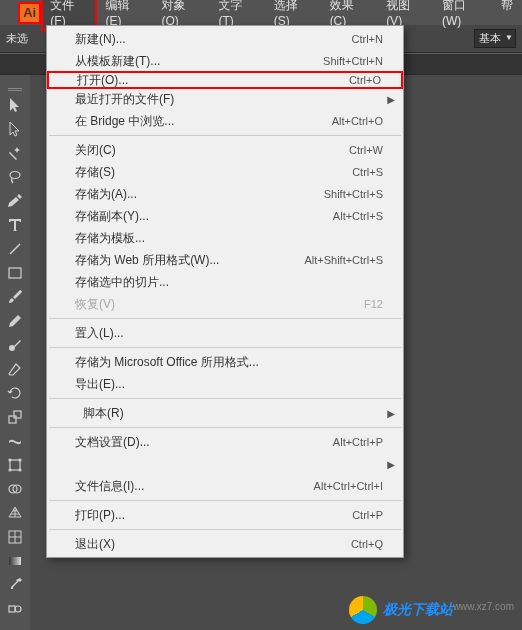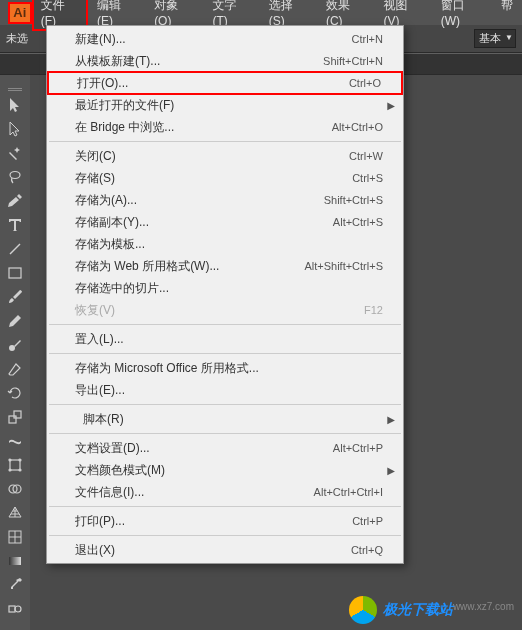--- a/index.html
+++ b/index.html
@@ -1,18 +1,18 @@
 <!DOCTYPE html>
 <html><head>
 <meta charset="utf-8">
 <style>
 * { margin: 0; padding: 0; box-sizing: border-box; font-family: "Microsoft YaHei", sans-serif; }
 body { width: 522px; height: 630px; background: #535353; overflow: hidden; position: relative; }
 
-.menubar { height: 25px; background: #535353; display: flex; align-items: center; padding-left: 8px; }
+.menubar { height: 25px; background: #535353; display: flex; align-items: center; padding-left: 18px; }
 .app-icon { width: 24px; height: 22px; background: #F37021; color: #5B2D0E; font-weight: bold; font-size: 13px; display: flex; align-items: center; justify-content: center; border: 2px solid #FF0000; }
 .menu-item { color: #E0E0E0; font-size: 12px; padding: 3px 9px; cursor: pointer; }
 .menu-item.active { background: #464646; border: 2px solid #FF0000; padding: 1px 7px; }
 
 .options-bar { height: 28px; background: #464646; display: flex; align-items: center; padding: 0 6px; color: #E0E0E0; font-size: 11px; border-bottom: 1px solid #2a2a2a; }
 .options-left { display: flex; gap: 6px; }
 .options-right { margin-left: auto; display: flex; align-items: flex-end; gap: 4px; }
 .dropdown-field { background: #333; border: 1px solid #222; padding: 1px 14px 1px 4px; position: relative; font-size: 11px; }
 .chev { position: absolute; right: 2px; top: 3px; font-size: 8px; }
 
@@ -20,21 +20,21 @@
 
 .workspace { position: absolute; top: 75px; left: 0; right: 0; bottom: 0; display: flex; }
 .toolbar { width: 30px; background: #535353; display: flex; flex-direction: column; padding-top: 8px; }
 .tool { width: 30px; height: 24px; display: flex; align-items: center; justify-content: center; color: #D0D0D0; cursor: pointer; }
 .tool svg { width: 16px; height: 16px; }
 .canvas { flex: 1; background: #4a4a4a; }
 
 .dropdown-menu { position: absolute; top: 25px; left: 46px; width: 358px; background: #F0F0F0; border: 1px solid #999; box-shadow: 3px 3px 8px rgba(0,0,0,0.4); z-index: 100; padding: 2px 0; }
 .menu-row { display: flex; align-items: center; height: 22px; padding: 0 20px 0 28px; font-size: 12px; color: #333; cursor: pointer; }
 .menu-row.disabled { color: #aaa; cursor: default; }
-.menu-row.highlighted { border: 2px solid #FF0000; margin: -1px 0; height: 24px; }
+.menu-row.highlighted { border: 2px solid #FF0000; margin: -1px 0; height: 18px; }
 .menu-label { flex: 1; }
 .menu-shortcut { color: #555; font-size: 11px; }
 .menu-row.disabled .menu-shortcut { color: #aaa; }
 .menu-sep { height: 1px; background: #ccc; margin: 3px 2px; }
 .submenu-arrow { position: absolute; right: 8px; font-size: 10px; color: #555; }
 
 .watermark { position: absolute; right: 8px; bottom: 6px; display: flex; align-items: center; gap: 6px; }
 .wm-icon { width: 28px; height: 28px; border-radius: 50%; background: conic-gradient(#7FBA00 0 120deg, #00A4EF 120deg 240deg, #FFB900 240deg 360deg); }
 .wm-text { display: flex; flex-direction: row; justify-content: space-between; }
 .wm-title { color: #1E90FF; font-size: 14px; font-weight: bold; font-style: italic; }
@@ -276,21 +276,20 @@
     <div class="menu-row" style="position: relative; margin-left: 8px;">
       <span class="menu-label">脚本(R)</span>
       <span class="submenu-arrow">▶</span>
     </div>
     <div class="menu-sep"></div>
     <div class="menu-row" style="position: relative;">
       <span class="menu-label">文档设置(D)...</span>
       <span class="menu-shortcut">Alt+Ctrl+P</span>
     </div>
     <div class="menu-row" style="position: relative;">
-      <span class="menu-label">文档颜色模式(M)</span>
       <span class="submenu-arrow">▶</span>
     </div>
     <div class="menu-row" style="position: relative;">
       <span class="menu-label">文件信息(I)...</span>
       <span class="menu-shortcut">Alt+Ctrl+Ctrl+I</span>
     </div>
     <div class="menu-sep"></div>
     <div class="menu-row" style="position: relative;">
       <span class="menu-label">打印(P)...</span>
       <span class="menu-shortcut">Ctrl+P</span>

